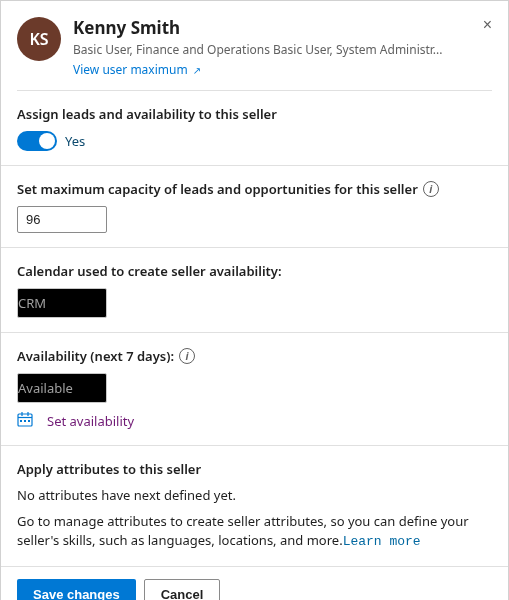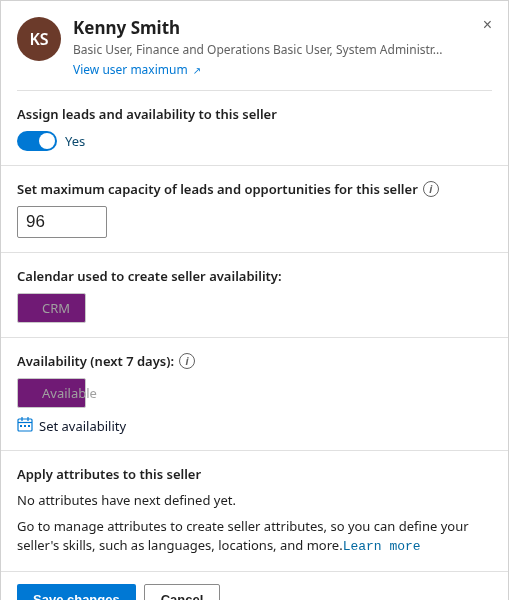--- a/index.html
+++ b/index.html
@@ -138,42 +138,42 @@
     }
     .toggle-label {
       font-size: 13px;
       color: #0c4a6e;
     }
     
     .text-input {
       border: 1px solid #8a8a8a;
       border-radius: 2px;
       padding: 5px 8px;
-      font-size: 17px;
+      font-size: 13px;
       color: #1f1f1f;
       width: 90px;
       background: #fff;
       outline: none;
     }
     .readonly-input {
       border: 1px solid #c8c8c8;
       border-radius: 2px;
-      padding: 5px 24px;
+      padding: 5px 0;
       font-size: 13px;
       color: #a0a0a0;
-      width: 69px;
-      background: #701a75;
+      width: 90px;
+      background: #000000;
     }
     
     .set-availability-row {
       display: flex;
       align-items: center;
-      gap: 6px;
+      gap: 14px;
       margin-top: 8px;
-      color: #0f172a;
+      color: #701a75;
       cursor: pointer;
       font-size: 13px;
     }
     .calendar-icon {
       color: #0078d4;
       font-size: 14px;
     }
     
     .attributes-text {
       font-size: 13px;

